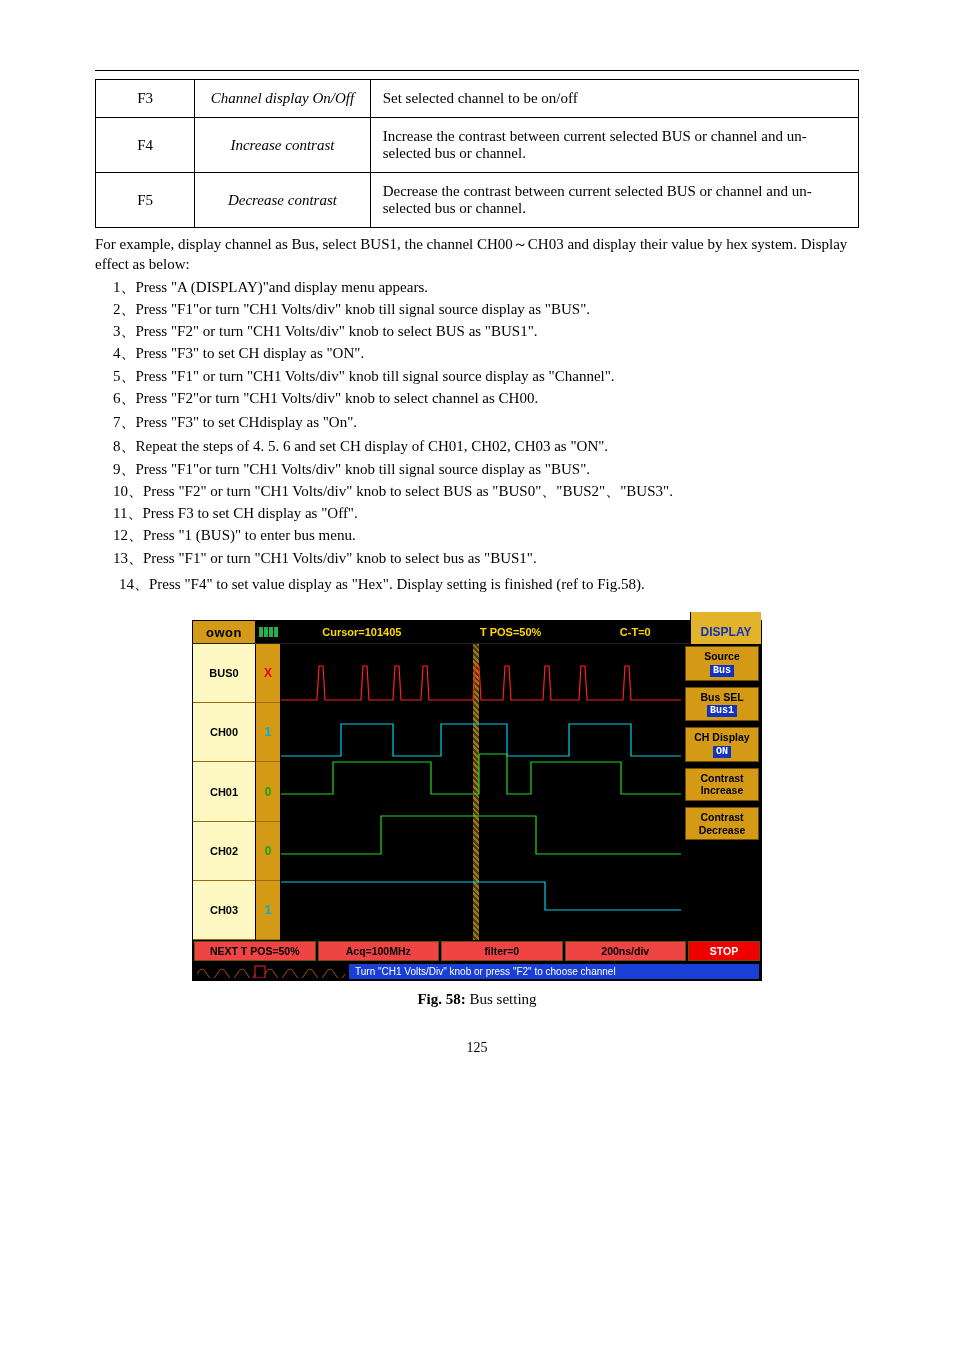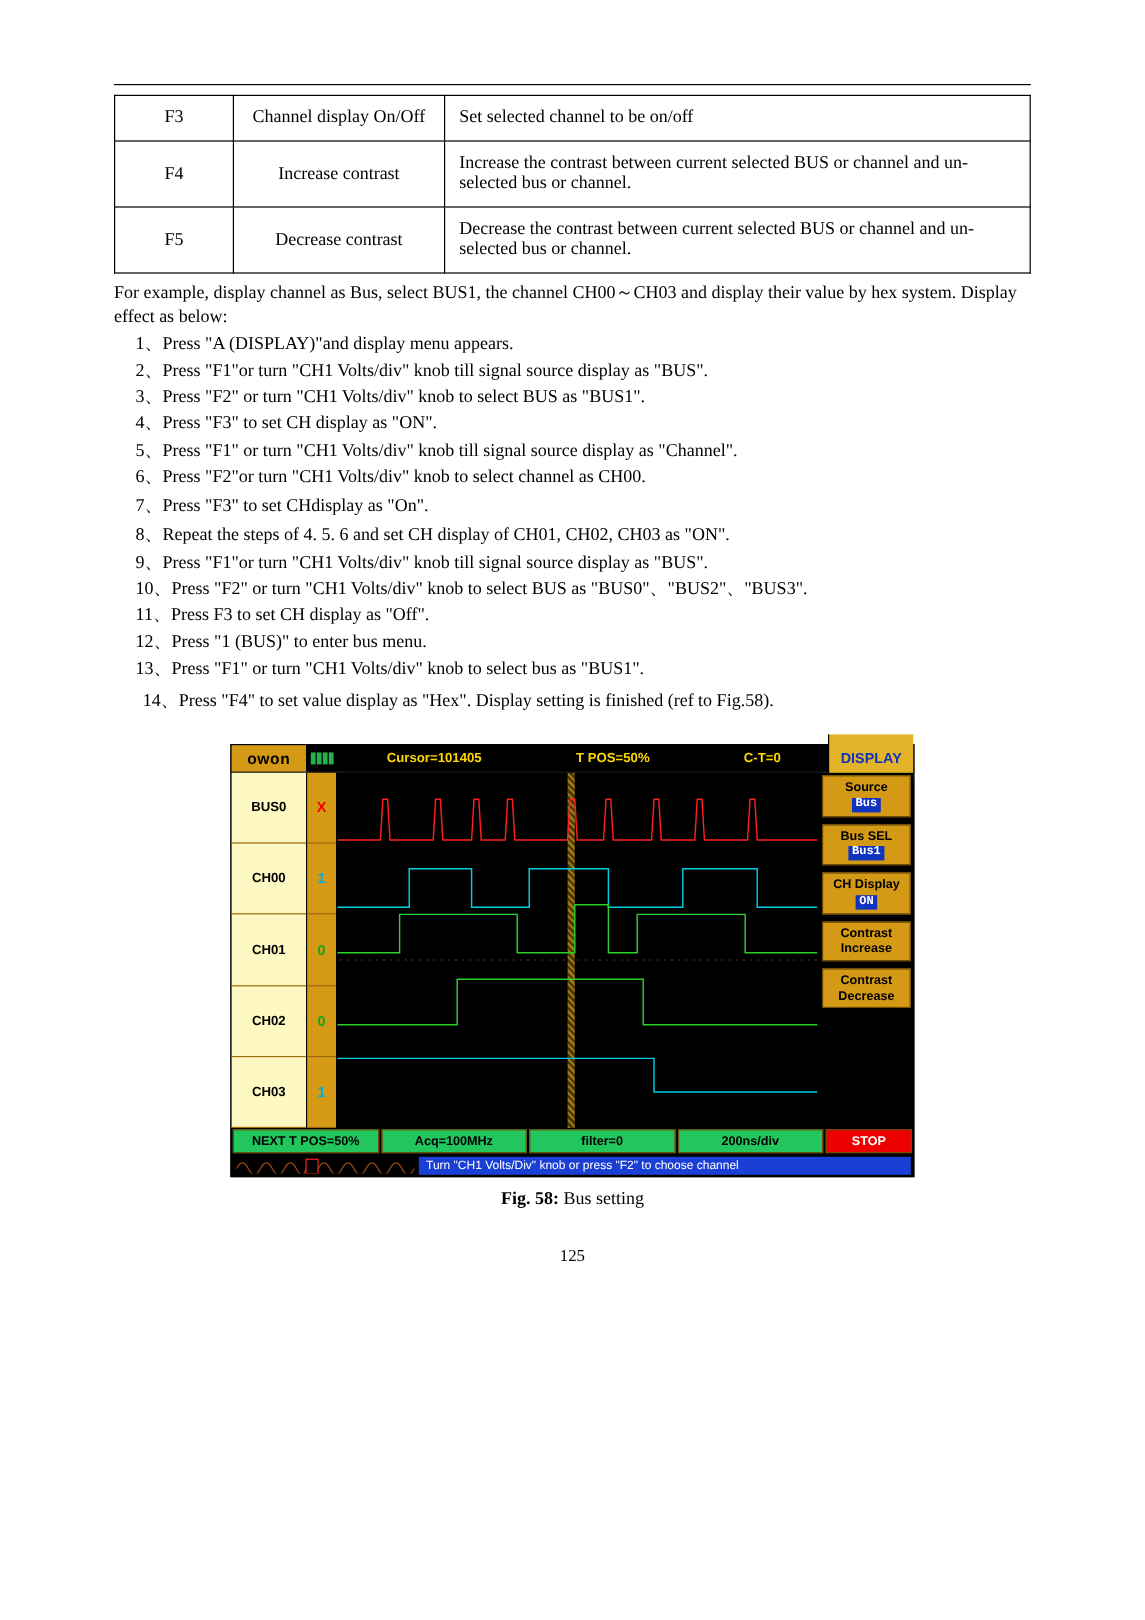--- a/index.html
+++ b/index.html
@@ -22,21 +22,21 @@
     border-collapse: collapse;
     width: 100%;
     margin-bottom: 6px;
   }
   table.menu td {
     border: 1px solid #000;
     padding: 10px 8px;
     vertical-align: middle;
   }
   table.menu td:nth-child(1) { width: 13%; text-align: center; }
-  table.menu td:nth-child(2) { width: 23%; text-align: center; }
+  table.menu td:nth-child(2) { width: 23%; text-align: center; font-style: italic; }
   table.menu td:nth-child(3) { width: 64%; text-align: left; padding-left: 12px; }
   .instr { line-height: 1.35; margin: 6px 0 2px 0; }
   .step-list { margin: 0 0 4px 18px; padding: 0; }
   .step-list li { list-style: none; margin: 2px 0; line-height: 1.35; }
   .fig-wrap { margin-top: 26px; }
 
   
   .osc {
     width: 568px;
     margin: 0 auto;
@@ -172,21 +172,21 @@
     font-family: Liberation Mono, monospace;
   }
 
   .osc .bottombar {
     display: flex;
     height: 22px;
     background: #000;
   }
   .osc .bcell {
     flex: 1;
-    background: #22c55e;
+    background: #ef4444;
     border: 1px solid #6d4c08;
     margin: 1px;
     display: flex; align-items: center; justify-content: center;
     font-weight: bold;
     font-size: 10.5px;
   }
   .osc .bcell.stop { background: #e00; color: #fff; flex: 0 0 70px; }
 
   .osc .hintbar {
     display: flex;

